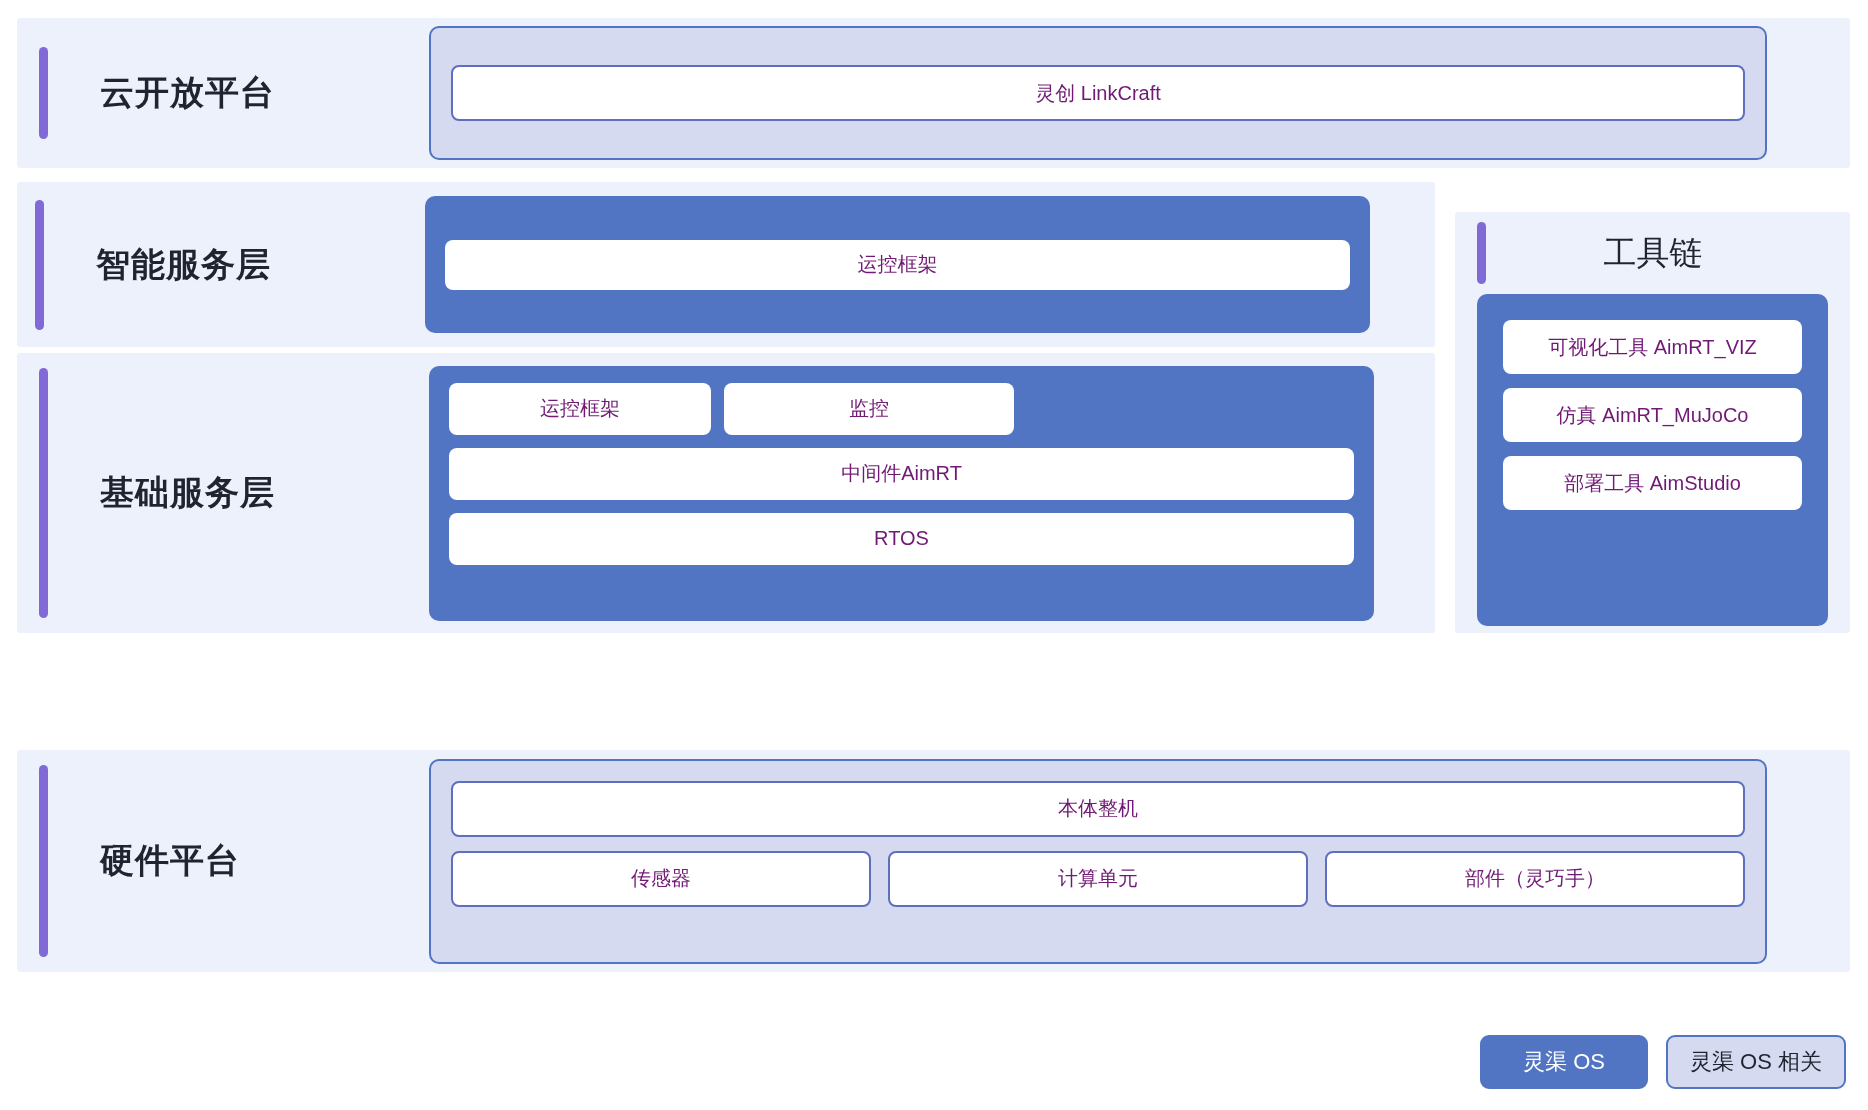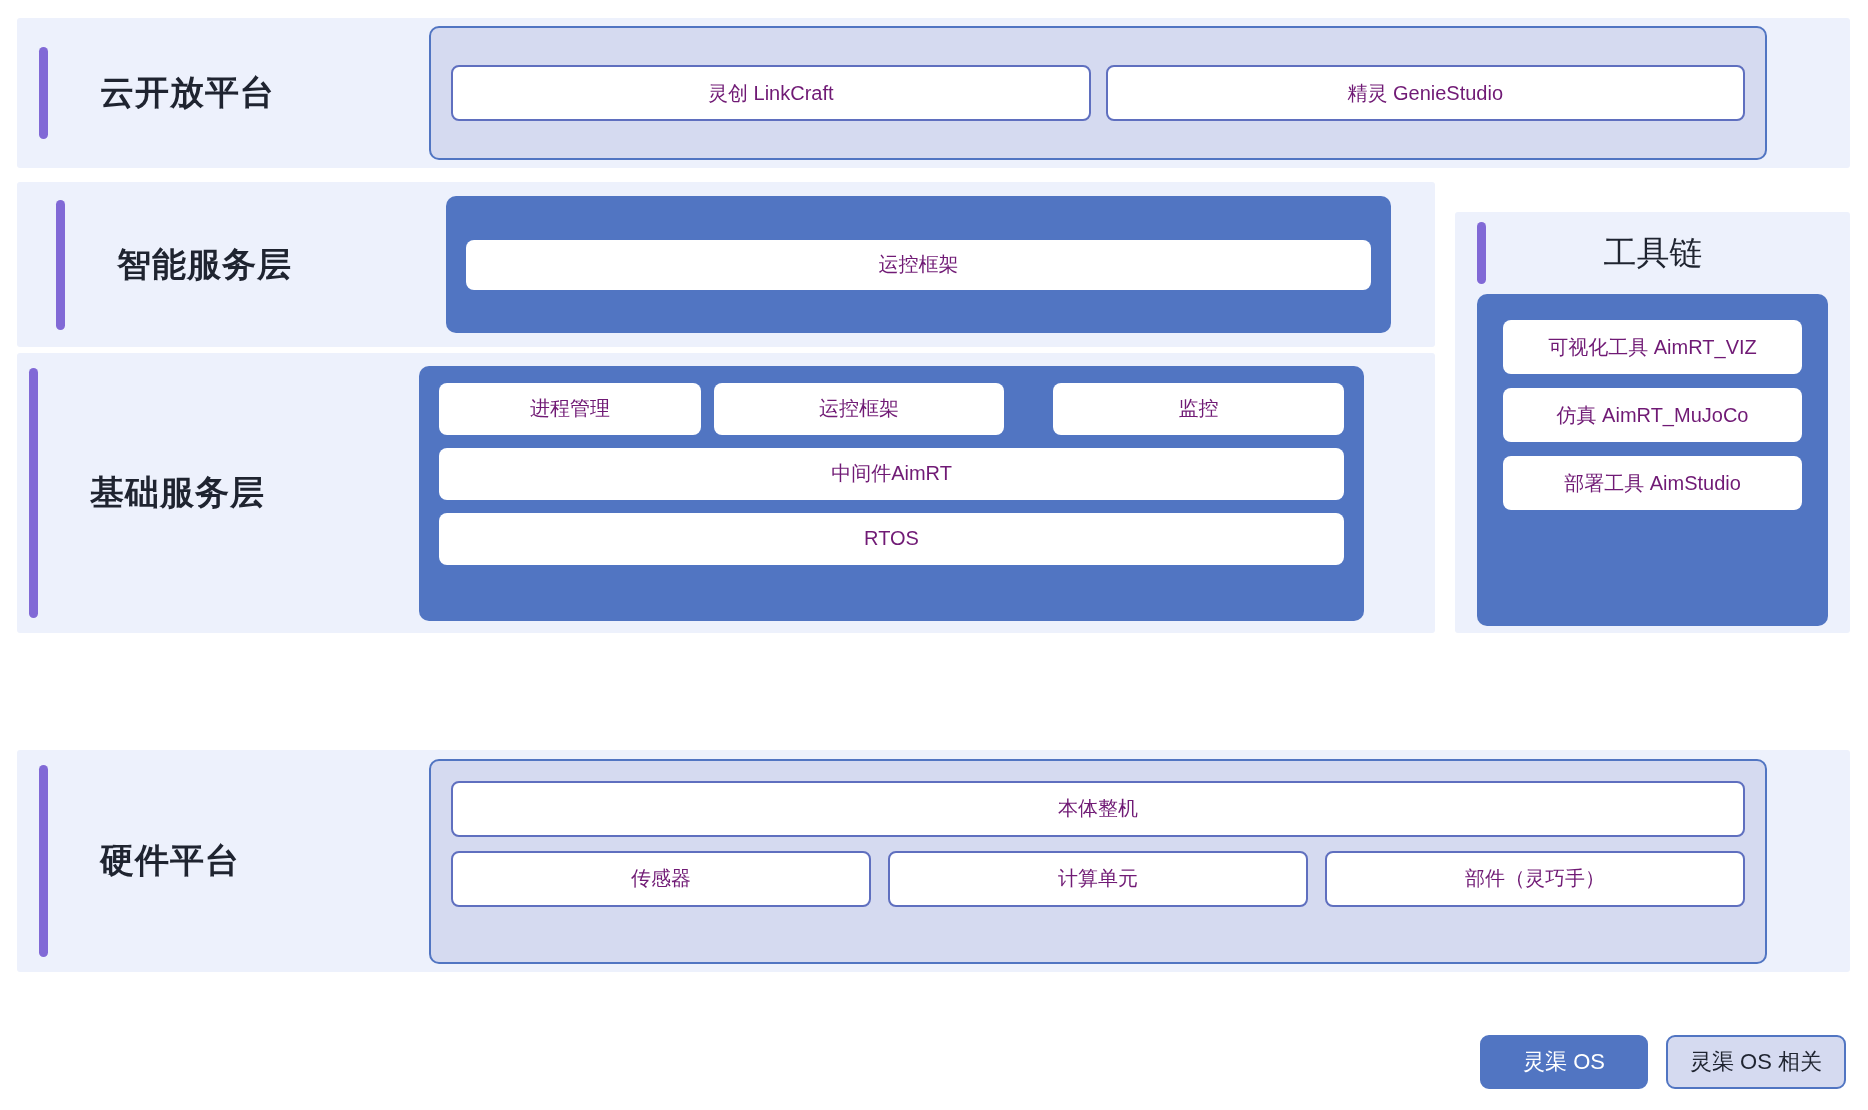--- a/index.html
+++ b/index.html
@@ -103,33 +103,33 @@
   #cloud-panel {
     width: 1338px; height: 134px; padding: 0 20px;
   }
   #cloud-panel .row { gap: 15px; }
   #cloud-panel .card { height: 56px; flex: 1 1 0; }
 
   
   #band-service {
     left: 17px; top: 182px; width: 1418px; height: 165px;
   }
-  #band-service .title-zone { width: 390px; padding-left: 39px; }
+  #band-service .title-zone { width: 390px; padding-left: 18px; }
   #band-service .accent-bar { height: 130px; }
   #band-service .band-title { margin-left: 52px; }
   #service-panel {
     width: 945px; height: 137px; padding: 0 20px;
   }
   #service-panel .card { height: 50px; }
 
   
   #band-base {
     left: 17px; top: 353px; width: 1418px; height: 280px;
   }
-  #band-base .title-zone { width: 390px; padding-left: 12px; }
+  #band-base .title-zone { width: 390px; padding-left: 22px; }
   #band-base .accent-bar { height: 250px; }
   #band-base .band-title { margin-left: 52px; }
   #base-panel {
     width: 945px; height: 255px; padding: 17px 20px; gap: 13px;
     justify-content: flex-start;
   }
   #base-panel .row { gap: 13px; }
   #base-panel .card { height: 52px; }
   #base-top .card:nth-child(1) { flex: 0 0 262px; }
   #base-top .card:nth-child(2) { flex: 0 0 290px; }
@@ -223,21 +223,20 @@
 <div class="page">
 
   <div class="band" id="band-cloud">
     <div class="title-zone">
       <div class="accent-bar"></div>
       <div class="band-title">云开放平台</div>
     </div>
     <div class="lav-panel" id="cloud-panel">
       <div class="row">
         <div class="card bordered">灵创 LinkCraft</div>
-        <div class="card bordered">精灵 GenieStudio</div>
       </div>
     </div>
   </div>
 
   <div class="band" id="band-service">
     <div class="title-zone">
       <div class="accent-bar"></div>
       <div class="band-title">智能服务层</div>
     </div>
     <div class="blue-panel" id="service-panel">
@@ -245,21 +244,20 @@
     </div>
   </div>
 
   <div class="band" id="band-base">
     <div class="title-zone">
       <div class="accent-bar"></div>
       <div class="band-title">基础服务层</div>
     </div>
     <div class="blue-panel" id="base-panel">
       <div class="row" id="base-top">
-        <div class="card plain">进程管理</div>
         <div class="card plain">运控框架</div>
         <div class="card plain">监控</div>
       </div>
       <div class="card plain">中间件AimRT</div>
       <div class="card plain">RTOS</div>
     </div>
   </div>
 
   <div id="band-tools">
     <div id="tools-header">

